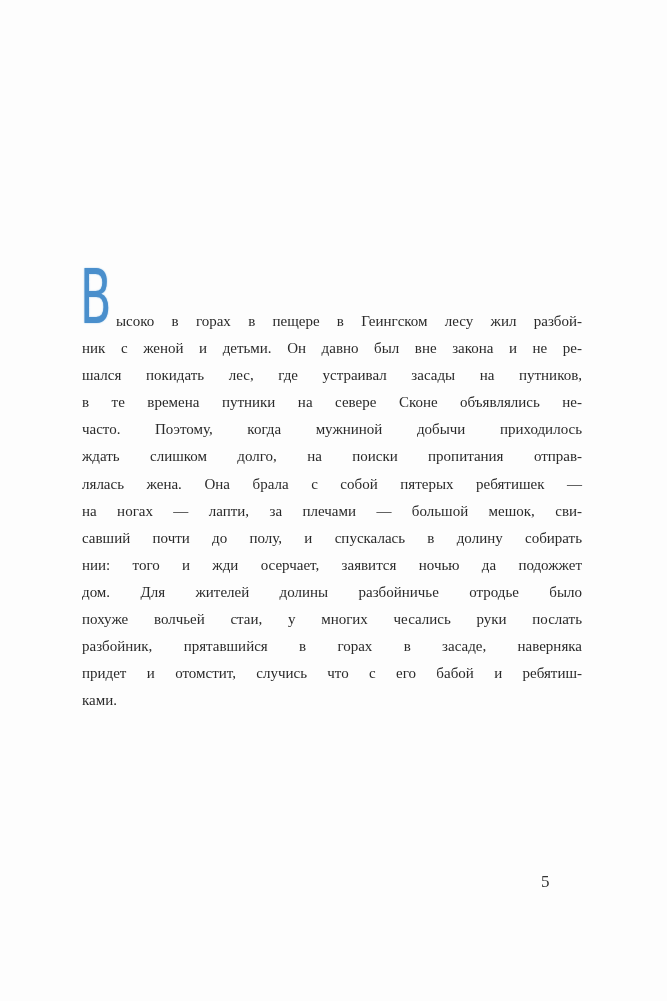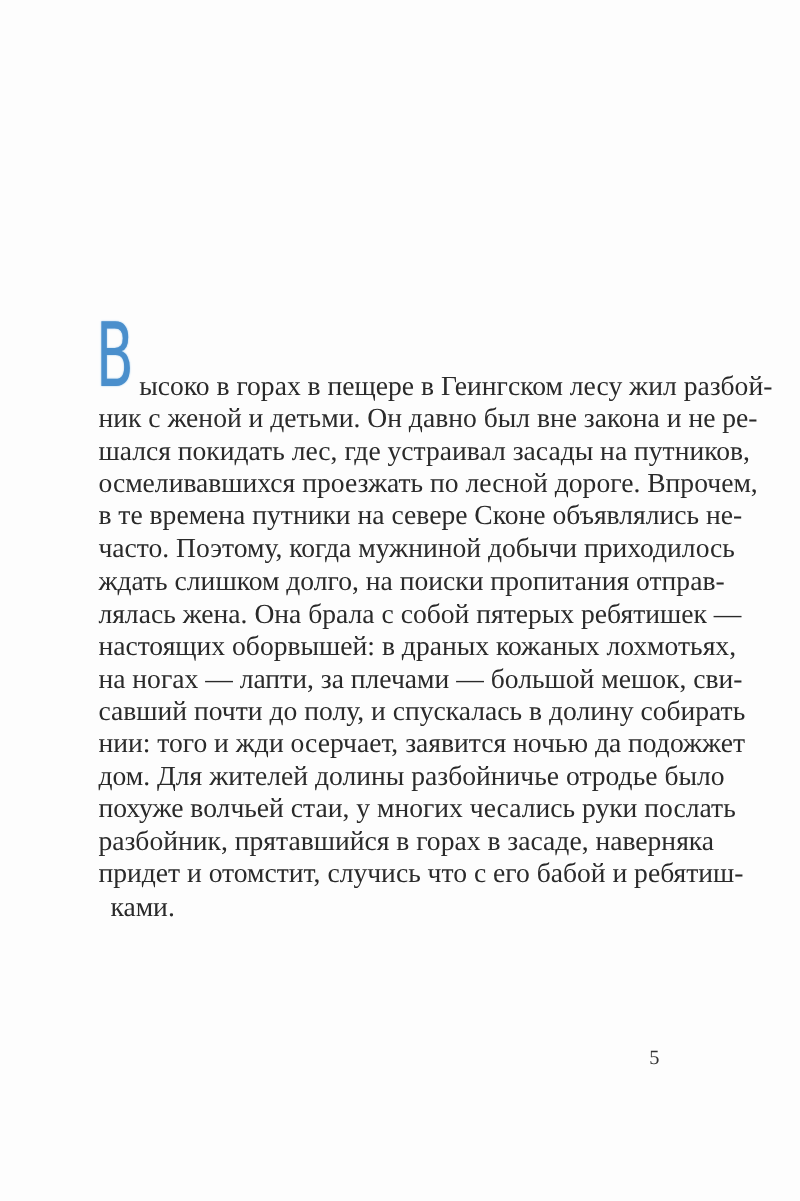--- a/index.html
+++ b/index.html
@@ -13,46 +13,44 @@
     }
     .drop-cap {
       position: absolute; left: 80px; top: 262px; width: 40px; height: 70px;
       font-family: "DejaVu Sans", sans-serif; font-size: 74px; line-height: 70px;
       color: #4a8fcc; font-weight: normal;
       transform: scaleX(0.62); transform-origin: left top;
       text-shadow: 0 0 2px #8fc0e8;
     }
     .body-text {
       position: absolute; left: 82px; top: 308px; width: 500px;
-      font-family: "Liberation Serif", serif; font-size: 23px; line-height: 27.1px;
+      font-family: "Liberation Serif", serif; font-size: 15px; line-height: 27.1px;
       color: #2a2a2a;
     }
     .line { white-space: nowrap; height: 27.1px; display: block; text-align: justify; text-align-last: justify; }
     .line.first { padding-left: 34px; }
-    .line.last { text-align-last: left; margin-left: 10px; }
+    .line.last { text-align-last: left; }
     .page-number {
       position: absolute; left: 541px; top: 872px;
       font-family: "Liberation Serif", serif; font-size: 17px; color: #333;
     }
   </style>
 </head>
 <body>
 
 <div class="page">
   <div class="drop-cap">В</div>
   <div class="body-text">
     <span class="line first">ысоко в горах в пещере в Геингском лесу жил разбой-</span>
     <span class="line">ник с женой и детьми. Он давно был вне закона и не ре-</span>
     <span class="line">шался покидать лес, где устраивал засады на путников,</span>
-    <span class="line">осмеливавшихся проезжать по лесной дороге. Впрочем,</span>
     <span class="line">в те времена путники на севере Сконе объявлялись не-</span>
     <span class="line">часто. Поэтому, когда мужниной добычи приходилось</span>
     <span class="line">ждать слишком долго, на поиски пропитания отправ-</span>
     <span class="line">лялась жена. Она брала с собой пятерых ребятишек —</span>
-    <span class="line">настоящих оборвышей: в драных кожаных лохмотьях,</span>
     <span class="line">на ногах — лапти, за плечами — большой мешок, сви-</span>
     <span class="line">савший почти до полу, и спускалась в долину собирать</span>
     <span class="line">нии: того и жди осерчает, заявится ночью да подожжет</span>
     <span class="line">дом. Для жителей долины разбойничье отродье было</span>
     <span class="line">похуже волчьей стаи, у многих чесались руки послать</span>
     <span class="line">разбойник, прятавшийся в горах в засаде, наверняка</span>
     <span class="line">придет и отомстит, случись что с его бабой и ребятиш-</span>
     <span class="line last">ками.</span>
   </div>
   <div class="page-number">5</div>

